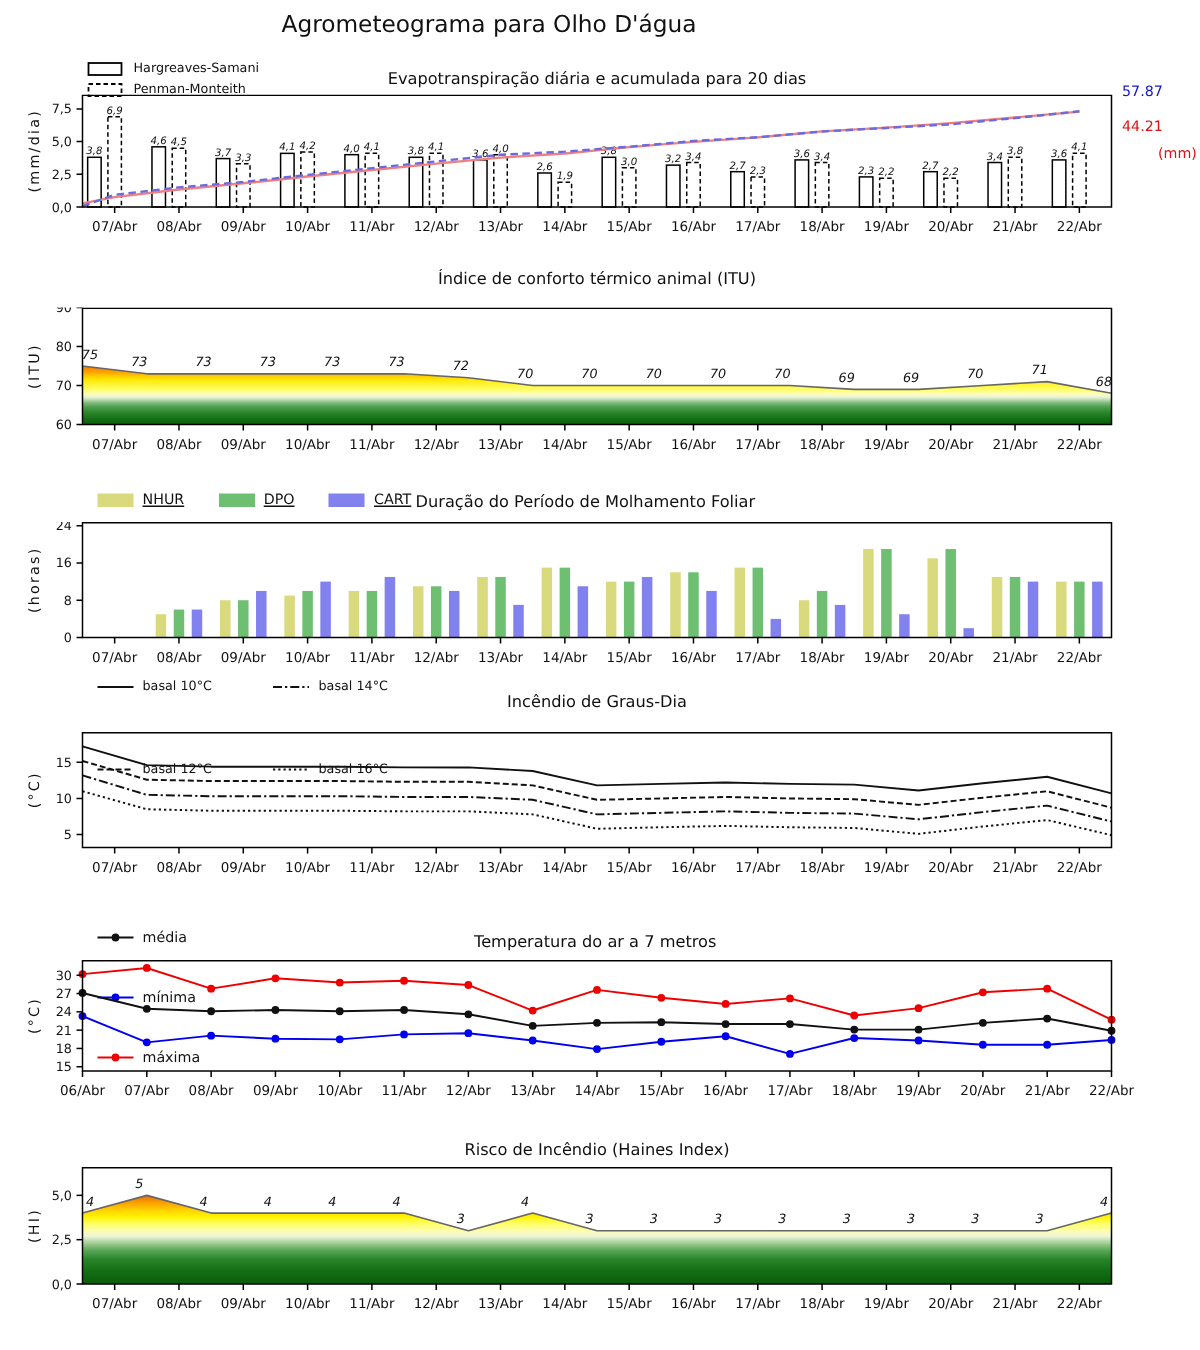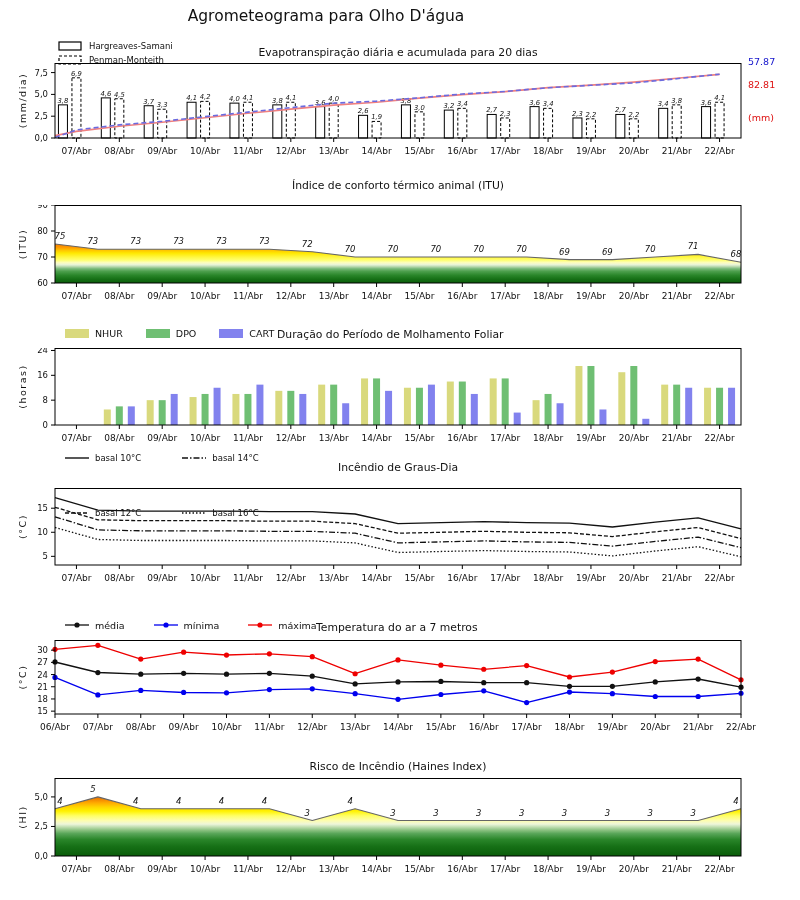--- a/index.html
+++ b/index.html
@@ -13,29 +13,29 @@
   #title-1{top:179px;}
   #title-2{left:277px;top:328px;}
   #title-3{top:461px;}
   #title-4{left:316px;top:621px;}
   #title-5{top:760px;}
   .chart-box{left:0;width:800px;}
   #chart-0{top:63px;}  #chart-1{top:205px;} #chart-2{top:348px;}
   #chart-3{top:488px;} #chart-4{top:640px;} #chart-5{top:778px;}
   .legend{display:flex;}
   #legend-0{left:58px;top:40px;flex-direction:column;gap:2px;font-size:8.5px;}
-  #legend-2{left:64px;top:327px;flex-direction:row;gap:22px;font-size:9.5px;}
+  #legend-2{left:64px;top:327px;flex-direction:row;gap:22px;font-size:9.5px;text-decoration:underline;}
   #legend-3{left:64px;top:450px;display:grid;grid-auto-flow:column;
             grid-template-rows:repeat(2,15px);column-gap:26px;row-gap:1px;font-size:8.5px;gap:40px;}
-  #legend-4{left:64px;top:619px;flex-direction:row;gap:28px;font-size:9.5px;}
+  #legend-4{left:64px;top:619px;flex-direction:column;gap:28px;font-size:9.5px;}
   .lg-item{display:flex;align-items:center;gap:5px;white-space:nowrap;}
   .right-lab{left:748px;font-size:9.5px;font-weight:400;}
   #acc-label-pm{top:56px;}
   #acc-label-hs{top:79px;}
-  #acc-label-unit{top:112px;}
+  #acc-label-unit{top:97px;margin-left:24px;}
   svg{font-family:"DejaVu Sans","Liberation Sans",sans-serif;display:block;}
 </style>
 </head>
 <body>
 
 <div id="main-title" class="abs">Agrometeograma para Olho D'água</div>
 
 <div id="legend-0" class="abs legend">
     <div class="lg-item">
       <svg width="26" height="12" viewBox="0 0 26 12">
@@ -45,21 +45,21 @@
     </div>
     <div class="lg-item">
       <svg width="26" height="12" viewBox="0 0 26 12">
         <rect x="1" y="2" width="22" height="8" fill="#fff" stroke="#000" stroke-width="1.2" stroke-dasharray="3,2"></rect>
       </svg>
       <span>Penman-Monteith</span>
     </div>
   </div>
 <div id="title-0" class="abs chart-title centered">Evapotranspiração diária e acumulada para 20 dias</div>
 <div id="acc-label-pm" class="abs right-lab" style="color: rgb(20, 20, 204);">57.87</div>
-<div id="acc-label-hs" class="abs right-lab" style="color: rgb(221, 17, 17);">82.81</div>
+<div id="acc-label-hs" class="abs right-lab" style="color: rgb(221, 17, 17);">44.21</div>
 <div id="acc-label-unit" class="abs right-lab" style="color: rgb(221, 17, 17);">(mm)</div>
 <div id="chart-0" class="abs chart-box">
     <svg width="800" height="101" viewBox="0 0 800 101">
       <g>
         <rect x="58.4375" y="41.860465116279066" width="9" height="33.139534883720934" fill="#fff" stroke="#000" stroke-width="1"></rect>
         <rect x="71.9375" y="14.82558139534883" width="9" height="60.174418604651166" fill="#fff" stroke="#000" stroke-width="1" stroke-dasharray="3,2"></rect>
         <text x="62.9375" y="39.860465116279066" font-size="6.8" text-anchor="middle" fill="#111" font-style="italic">3,8</text>
         <text x="76.4375" y="12.82558139534883" font-size="6.8" text-anchor="middle" fill="#111" font-style="italic">6,9</text>
         <rect x="101.3125" y="34.88372093023256" width="9" height="40.11627906976744" fill="#fff" stroke="#000" stroke-width="1"></rect>
         <rect x="114.8125" y="35.75581395348837" width="9" height="39.24418604651163" fill="#fff" stroke="#000" stroke-width="1" stroke-dasharray="3,2"></rect>

